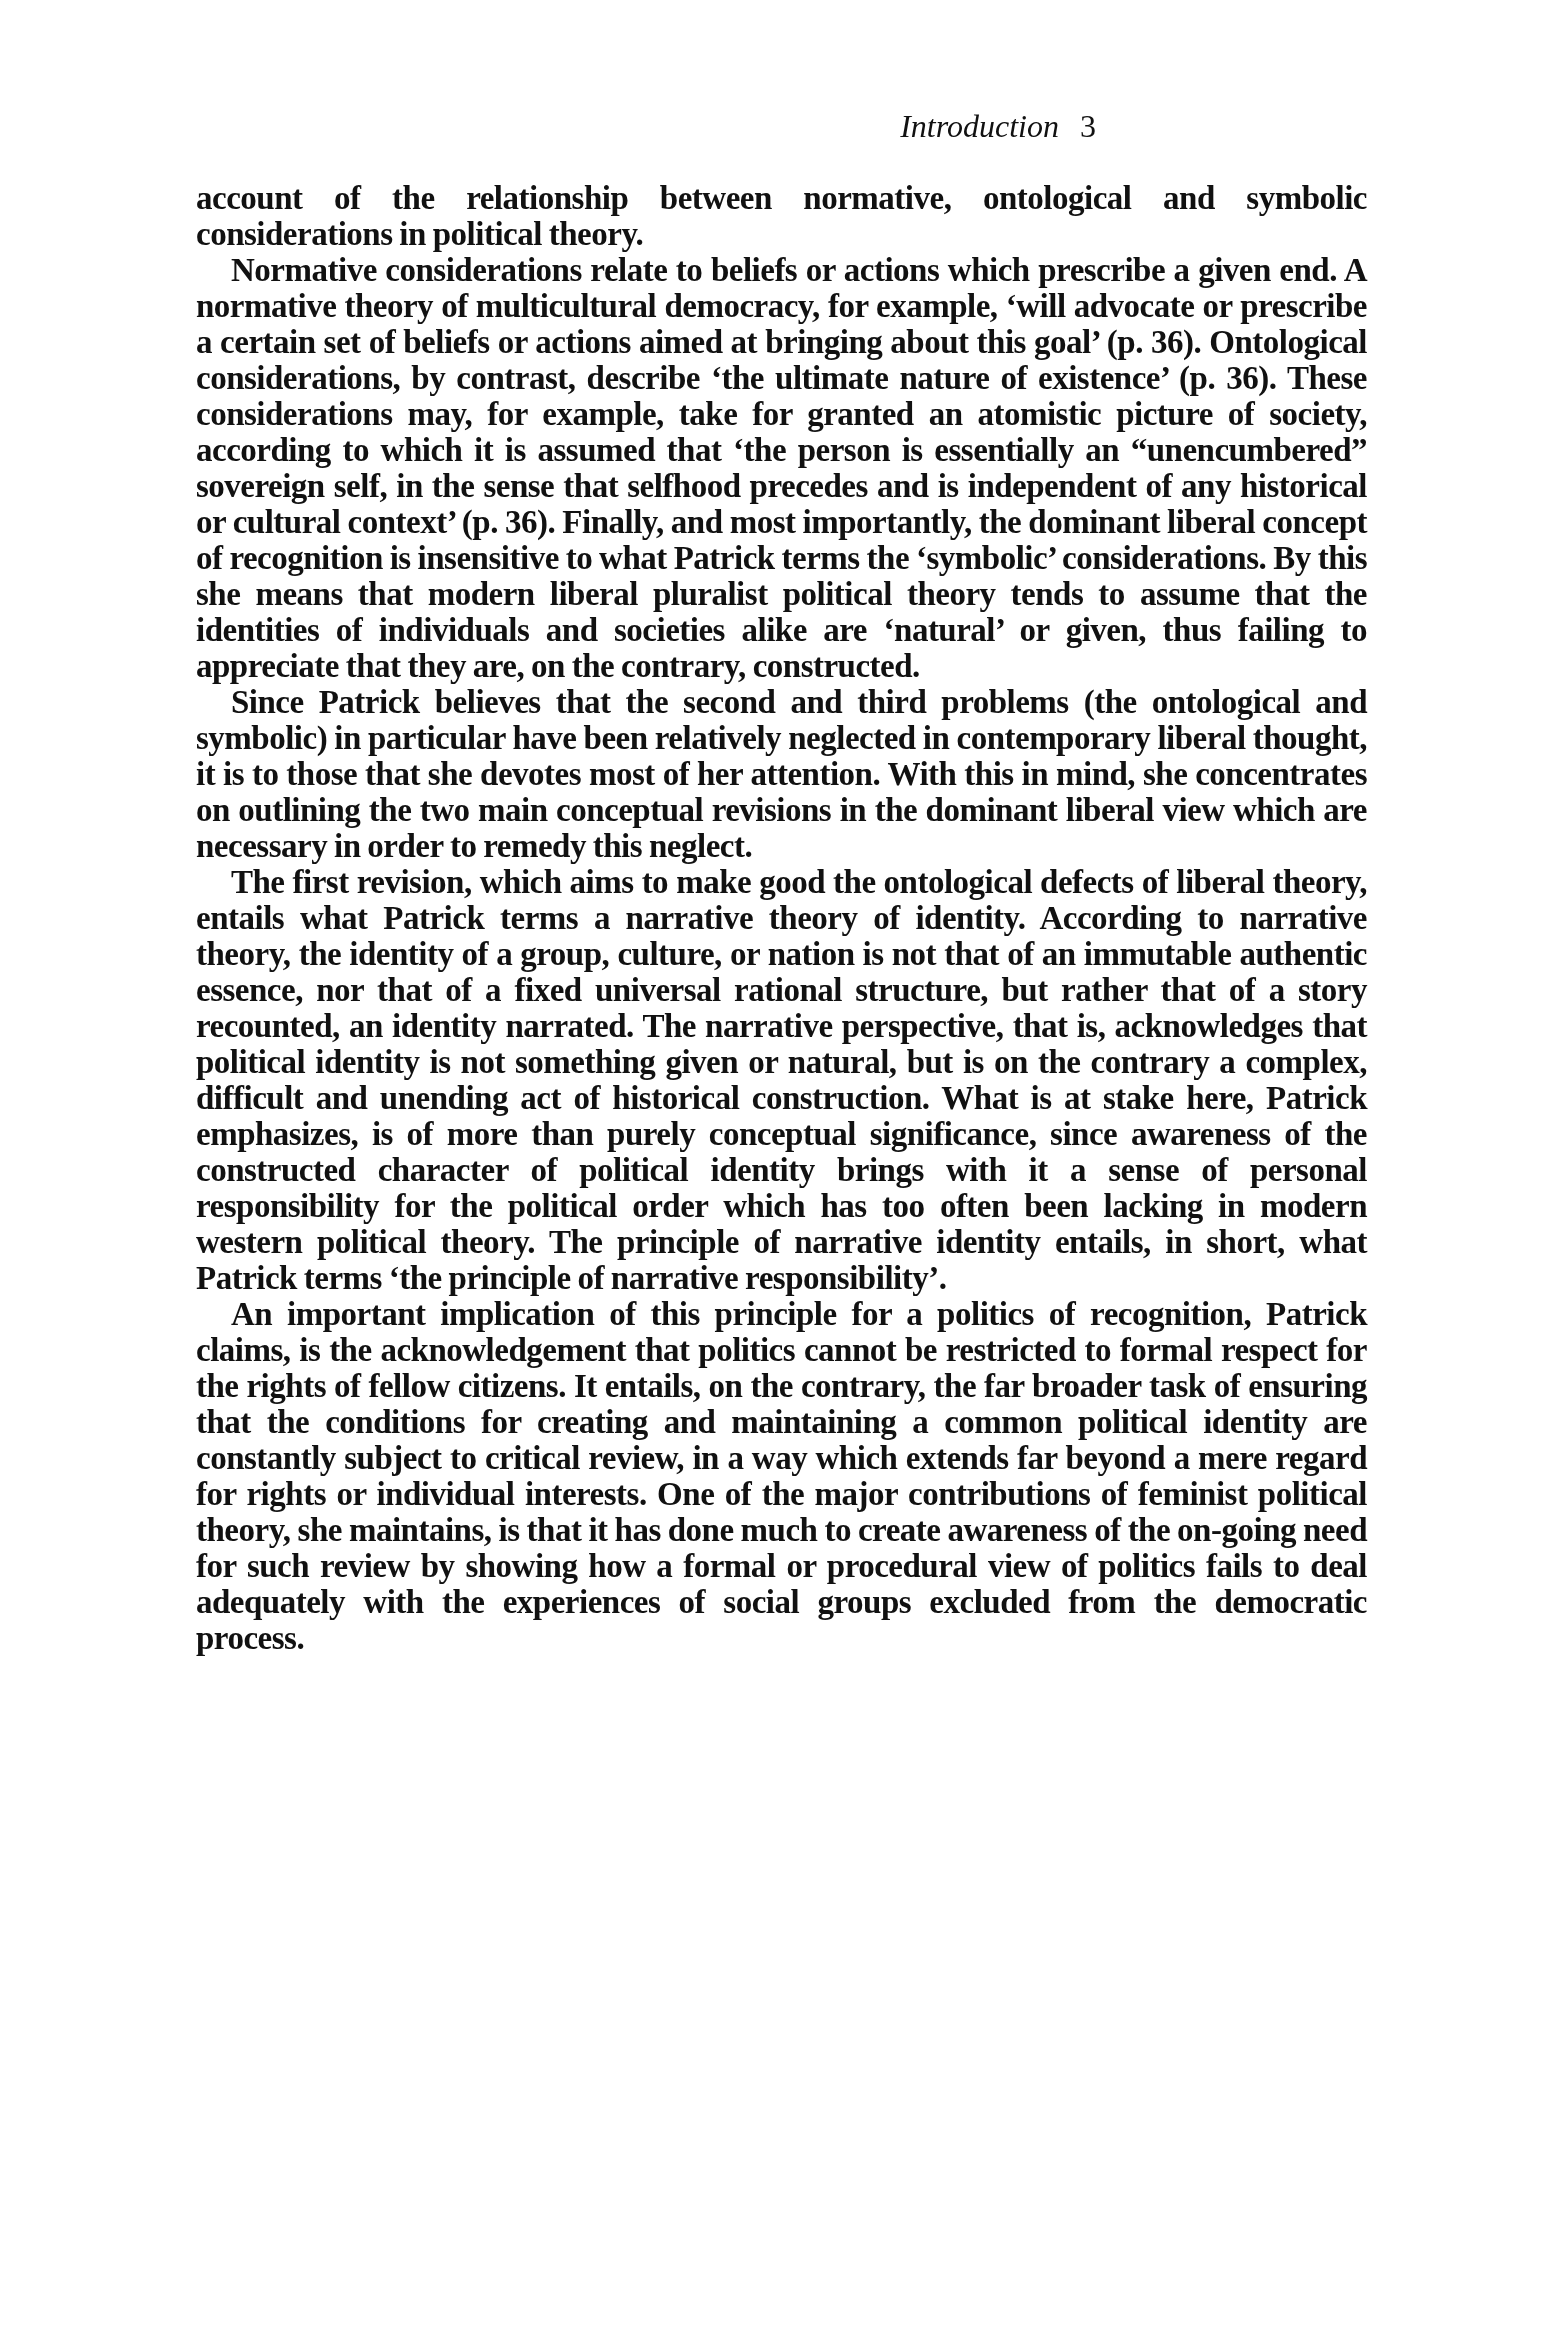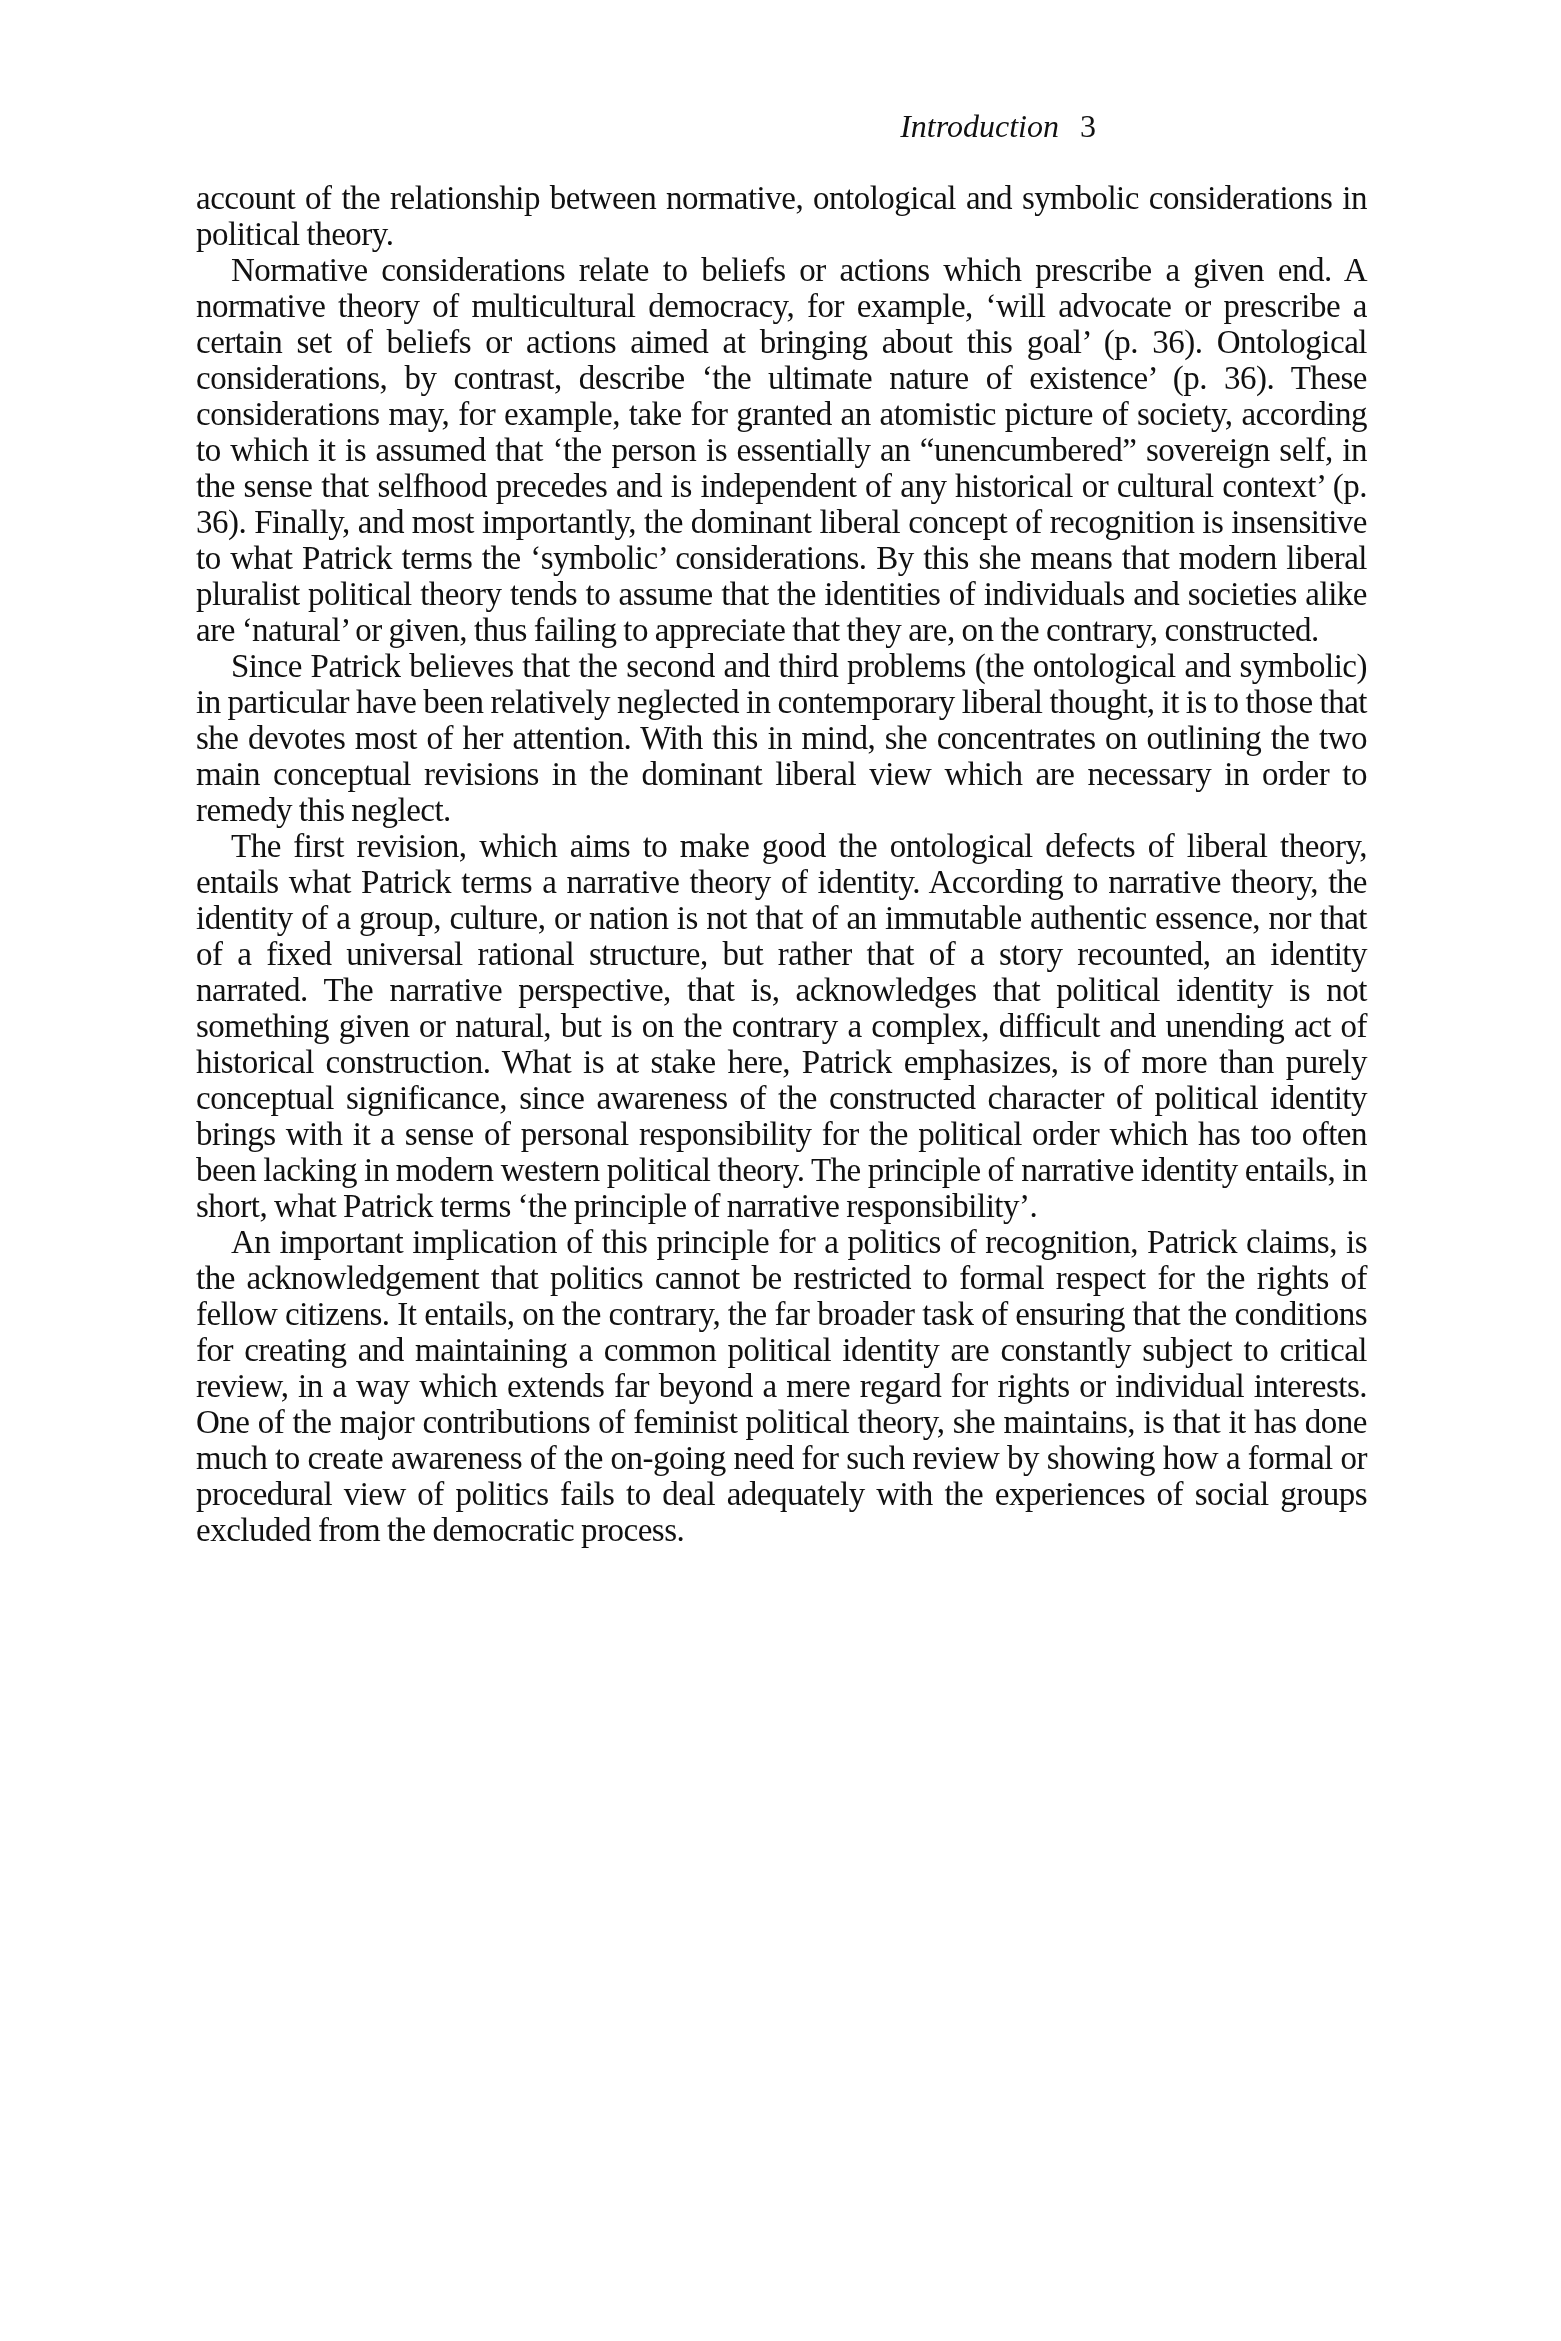--- a/index.html
+++ b/index.html
@@ -45,20 +45,21 @@
       font-size: 33px;
       line-height: 36px;
       text-align: justify;
       letter-spacing: -0.5px;
       word-spacing: -0.9px;
     }
     .body-text p {
       margin: 0;
       text-indent: 0;
       hyphens: none;
+      font-weight: bold;
     }
     .body-text p.indent {
       text-indent: 35px;
     }
   </style>
 </head>
 <body>
 
 <div class="page">
 

